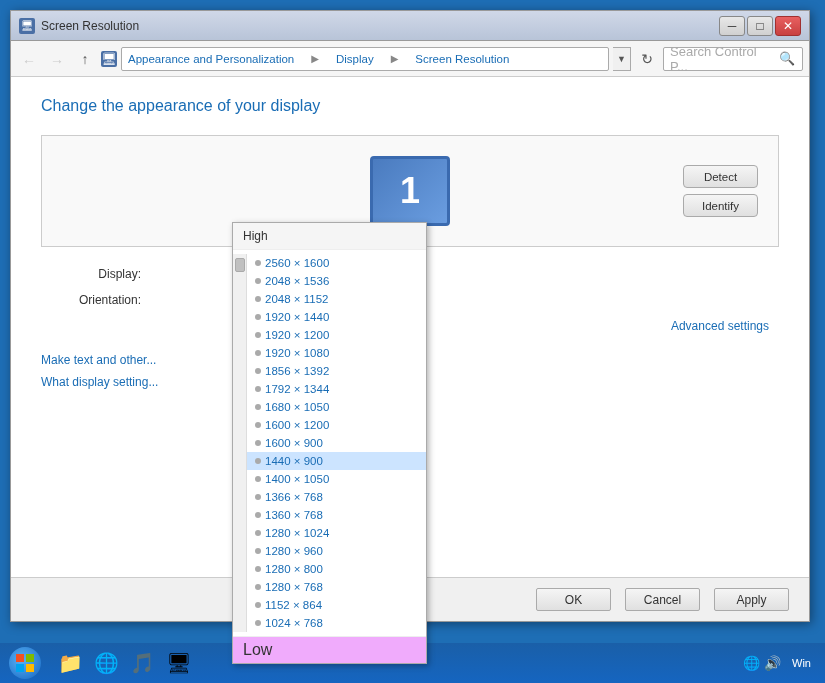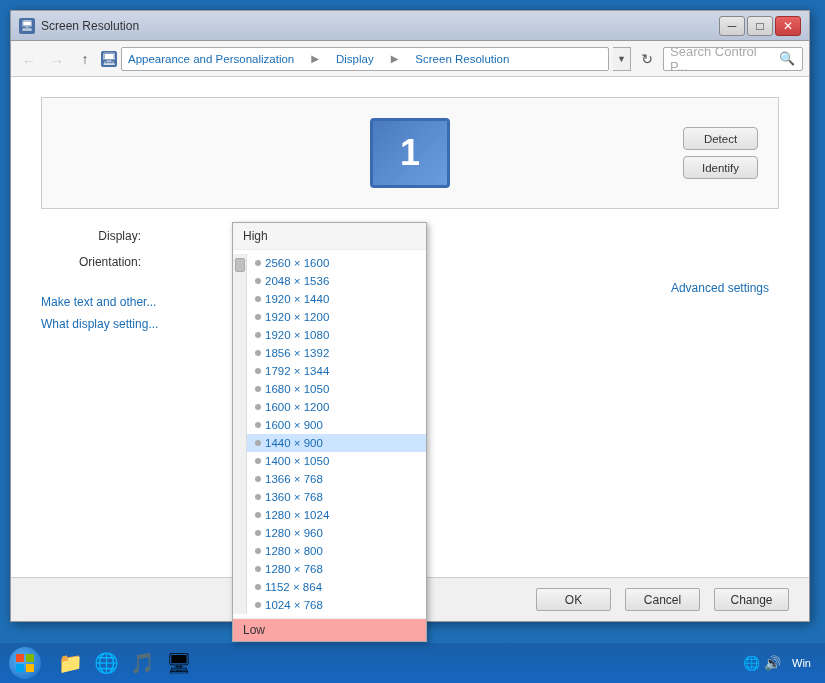--- a/index.html
+++ b/index.html
@@ -344,24 +344,24 @@
     .dropdown-item.selected { background: #cce4ff; }
     .dropdown-item .item-dot {
       width: 6px;
       height: 6px;
       background: #aaa;
       border-radius: 50%;
       flex-shrink: 0;
     }
     .dropdown-footer {
       padding: 4px 10px;
-      font-size: 12px;
+      font-size: 16px;
       color: #333;
       border-top: 1px solid #eee;
-      background: #fca5a5;
+      background: #f0abfc;
     }
 
     
     .taskbar-pinned {
       display: flex;
       gap: 2px;
       padding: 4px 4px;
     }
     .pinned-icon {
       width: 34px;
@@ -403,20 +403,21 @@
     </div>
     <div class="addr-dropdown">▼</div>
     <div class="refresh-btn">↻</div>
     <div class="search-box">
       <span>Search Control P...</span>
       <span>🔍</span>
     </div>
   </div>
 
   <div class="content" style="position:relative;">
+    <div class="page-title">Change the appearance of your display</div>
 
     <div class="display-area">
       <div style="display:flex; align-items:center; justify-content:center; flex:1;">
         <div class="monitor-icon">
           <span style="font-size:36px; color:white; font-weight:bold;">1</span>
         </div>
       </div>
       <div class="monitor-buttons">
         <div class="win-btn">Detect</div>
         <div class="win-btn">Identify</div>
@@ -425,53 +426,57 @@
 
     <div class="settings-row">
       <div class="settings-label">Display:</div>
       <div class="settings-value"></div>
     </div>
     <div class="settings-row">
       <div class="settings-label">Orientation:</div>
       <div class="settings-value"></div>
     </div>
 
-    <div style="text-align:right; margin-right: 10px;">
+    <div style="text-align:right; margin-bottom: 20px; margin-right: 10px;">
       <a class="blue-link">Advanced settings</a>
     </div>
 
     <div class="link-row">
       <a class="blue-link">Make text and other...</a>
     </div>
     <div class="link-row">
       <a class="blue-link">What display setting...</a>
     </div>
   </div>
 
   <div style="background:#f0f0f0; border-top:1px solid #ccc; padding:10px 20px; display:flex; justify-content:flex-end; gap:14px;">
     <div class="dialog-btn">OK</div>
     <div class="dialog-btn">Cancel</div>
-    <div class="dialog-btn">Change</div>
+    <div class="dialog-btn">Apply</div>
   </div>
 </div>
 
 <div class="resolution-dropdown">
   <div class="dropdown-header">High</div>
   <div class="dropdown-track">
     <div class="dropdown-scrollbar">
       <div class="dropdown-scroll-thumb"></div>
     </div>
     <div class="dropdown-items" id="dropdown-items-container">
     <div class="dropdown-item">
           <span class="item-dot"></span>
           <span>2560 × 1600</span>
         </div>
         <div class="dropdown-item">
           <span class="item-dot"></span>
           <span>2048 × 1536</span>
+        </div>
+        <div class="dropdown-item">
+          <span class="item-dot"></span>
+          <span>2048 × 1152</span>
         </div>
         <div class="dropdown-item">
           <span class="item-dot"></span>
           <span>1920 × 1440</span>
         </div>
         <div class="dropdown-item">
           <span class="item-dot"></span>
           <span>1920 × 1200</span>
         </div>
         <div class="dropdown-item">

